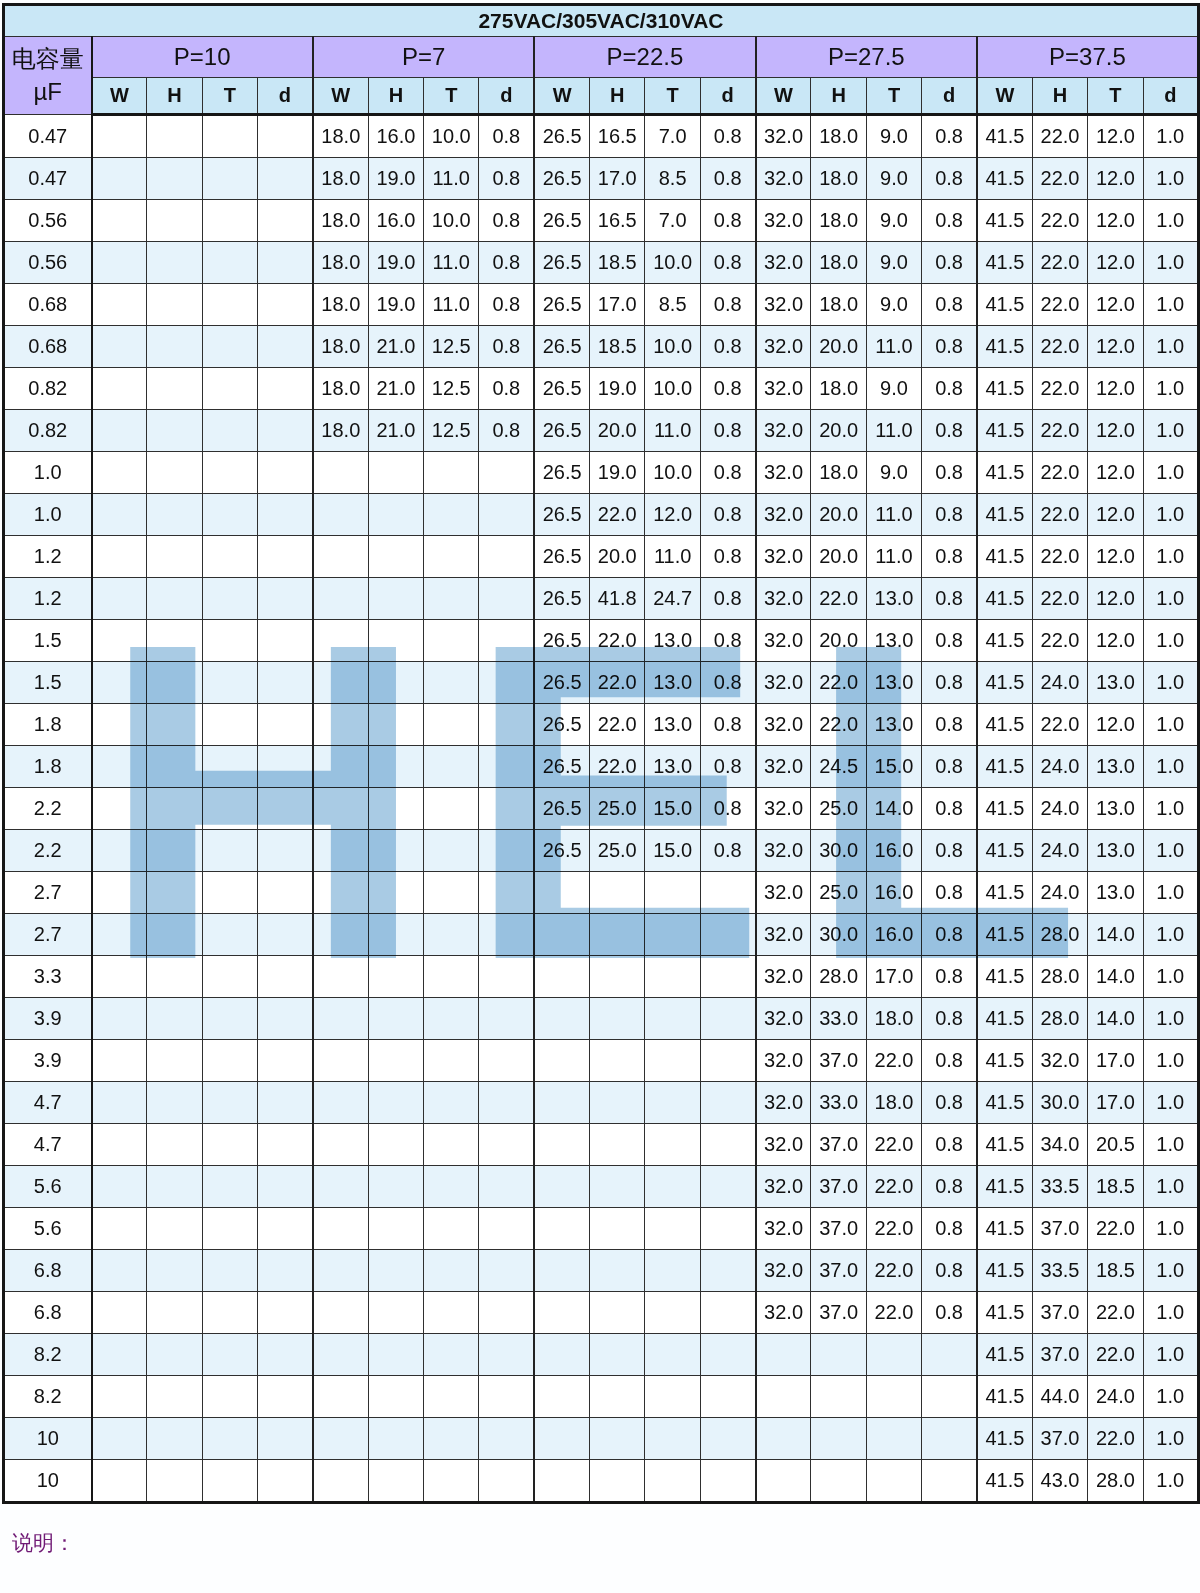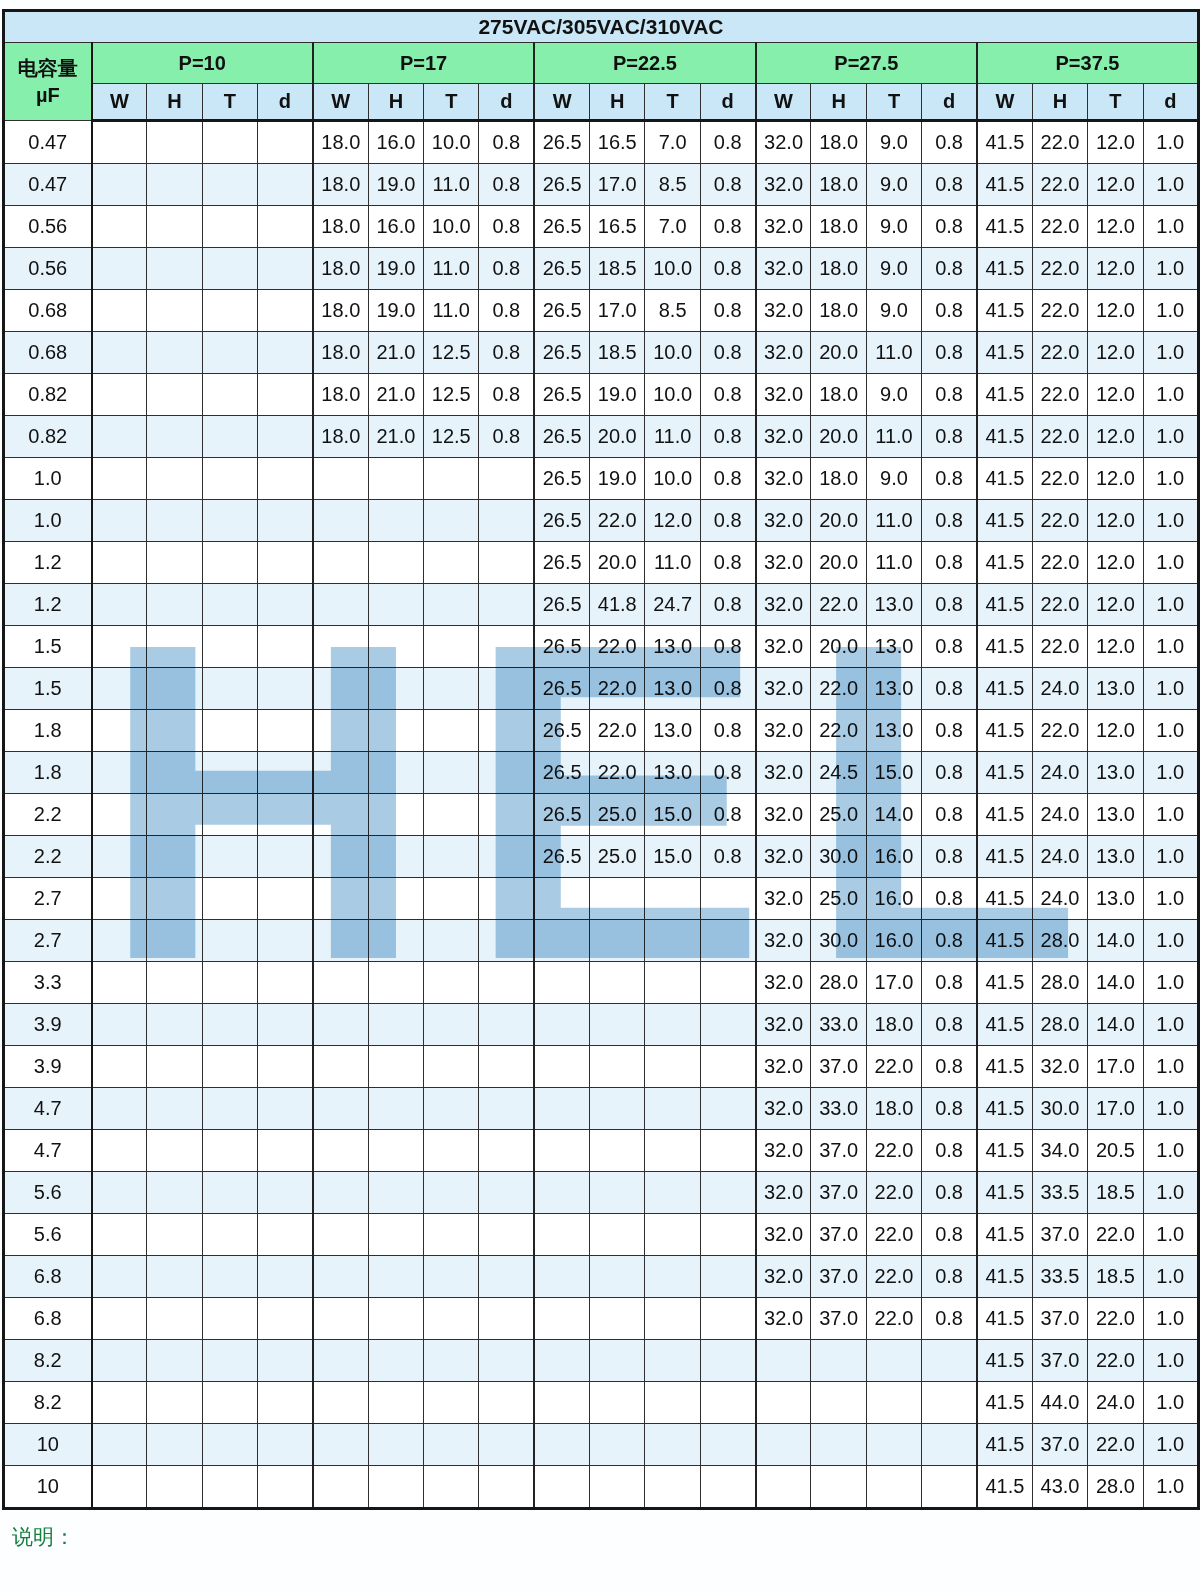--- a/index.html
+++ b/index.html
@@ -1,55 +1,55 @@
 <!DOCTYPE html>
 <html><head>
 <meta charset="utf-8">
 <style>
   html,body { margin:0; padding:0; background:#ffffff; }
   .page {
     width:1200px; height:1593px; position:relative; overflow:hidden;
     background:#fdfeff; font-family:"Liberation Sans","DejaVu Sans",sans-serif; color:#111;
-    box-sizing:border-box; padding:9px 2px 0 2px;
+    box-sizing:border-box; padding:3px 2px 0 2px;
   }
   table.dim-table {
     border-collapse:collapse; table-layout:fixed; width:1195px;
     border:3px solid #161616;
   }
   .dim-table th, .dim-table td {
     border:1.5px solid #2f2f2f; text-align:center; vertical-align:middle;
     padding:0; overflow:hidden; white-space:nowrap;
   }
   .title-cell {
     background:#c9e7f6; font-weight:bold; font-size:21px; height:30px;
     border-bottom:3px solid #161616;
   }
-  .group-row th { background:#86efac; font-weight:bold; font-size:20px; height:40px; }
+  .group-row th { background:#c4b5fd; font-weight:normal; font-size:24px; height:40px; }
   .dim-row th {
     background:#c9e7f6; font-weight:bold; font-size:20px; height:35px;
     border-bottom:3px solid #161616;
   }
   .cap-head {
     background:#c9e7f6; font-weight:bold; font-size:21px; line-height:1.35;
     border-right:2.5px solid #161616 !important;
   }
   .dim-table tbody td { height:41px; font-size:20px; background:#ffffff; }
   .dim-table tbody td.cap { border-right:2.5px solid #161616; }
   .dim-table tbody tr.alt td { background:#e6f3fb; }
   .gb { border-left:2.5px solid #222 !important; }
   .watermark {
     position:absolute; left:100px; top:576px; width:982px;
     display:flex; justify-content:space-between;
     font-size:452px; line-height:1; font-weight:bold;
     color:#a9cbe4; mix-blend-mode:multiply;
     pointer-events:none; user-select:none; z-index:5;
   }
   .footnote {
-    display:flex; margin-top:11px; padding-left:10px;
-    font-size:21px; line-height:1.5; color:#15803d;
+    display:flex; margin-top:23px; padding-left:10px;
+    font-size:21px; line-height:1.5; color:#701a75;
   }
   .fn-label { flex:0 0 auto; }
   .fn-lines { flex:1; }
 </style>
 </head>
 <body>
 
 <div class="page">
 
   <table class="dim-table">
@@ -79,21 +79,21 @@
     <thead>
       <tr>
         <th class="title-cell" colspan="21">275VAC/305VAC/310VAC</th>
       </tr>
       <tr class="group-row">
         <th class="cap-head" rowspan="2">
           <div>电容量</div>
           <div>µF</div>
         </th>
       <th colspan="4" class="gb">P=10</th>
-          <th colspan="4" class="gb">P=17</th>
+          <th colspan="4" class="gb">P=7</th>
           <th colspan="4" class="gb">P=22.5</th>
           <th colspan="4" class="gb">P=27.5</th>
           <th colspan="4" class="gb">P=37.5</th>
         </tr>
       <tr class="dim-row">
           <th class="gb">W</th>
           <th>H</th>
           <th>T</th>
           <th>d</th>
           <th class="gb">W</th>

